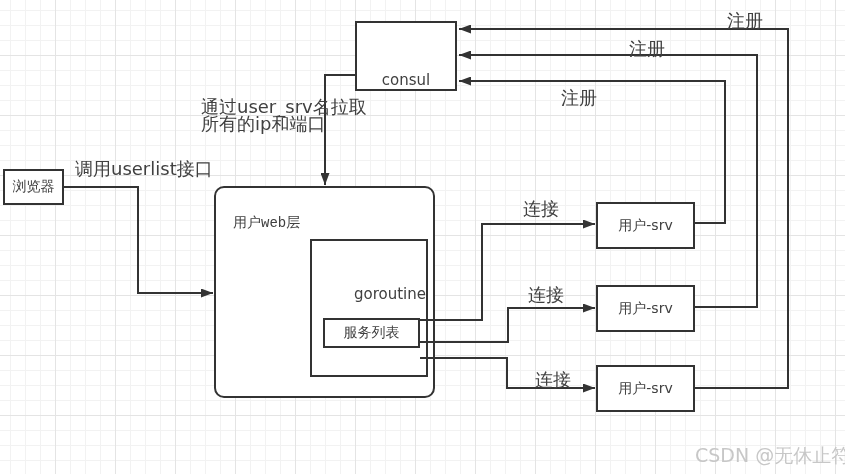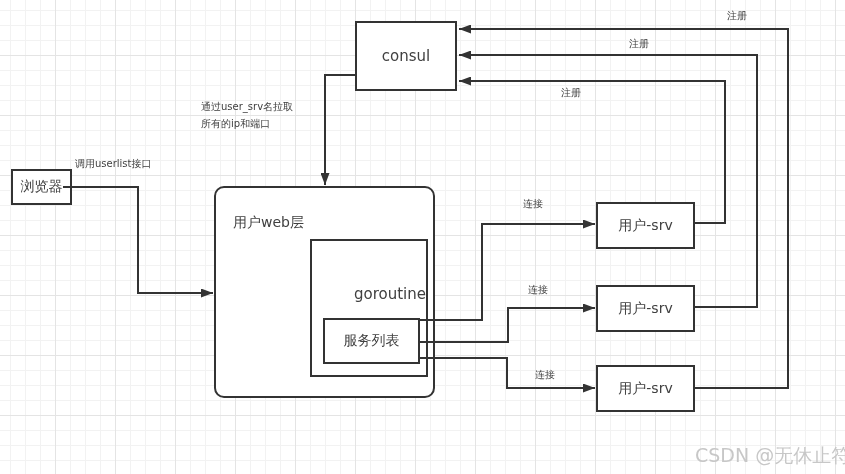--- a/index.html
+++ b/index.html
@@ -26,33 +26,33 @@
     background: #ffffff;
     border: 2px solid #333333;
     color: #404040;
     display: flex;
     align-items: center;
     justify-content: center;
     font-size: 14px;
     z-index: 1;
   }
 
-  #node-browser   { left:11px;   top:169px; width:61px;  height:36px; }
-  #node-consul    { left:355px; top:21px;  width:102px; height:70px; font-size:15px; }
+  #node-browser   { left:3px;   top:169px; width:61px;  height:36px; }
+  #node-consul    { left:355px; top:21px;  width:102px; height:70px; font-size:15px;align-items:flex-end; }
   #node-web       { left:214px; top:186px; width:221px; height:212px; border-radius:10px; }
   #node-goroutine { left:310px; top:239px; width:118px; height:138px; font-size:15px; }
-  #node-servicelist { left:323px; top:318px; width:97px; height:46px; z-index:2; }
+  #node-servicelist { left:323px; top:318px; width:97px; height:30px; z-index:2; }
   #node-srv1 { left:596px; top:202px; width:99px; height:47px; }
   #node-srv2 { left:596px; top:285px; width:99px; height:47px; }
   #node-srv3 { left:596px; top:365px; width:99px; height:47px; }
 
   .node-label-topleft {
     position: absolute;
     left: 17px; top: 26px;
-    font-size: 14px; color: #404040;
+    font-size: 14px; color: #404040; font-family: Liberation Mono, monospace;
   }
   .node-label-upper {
     position: absolute;
     left: 0; right: 0; top: 44px;
     text-align: right;
     font-size: 15px; color: #404040;
   }
 
   svg.edges {
     position: absolute;
@@ -62,21 +62,21 @@
     pointer-events: none;
   }
   svg.edges polyline {
     fill: none;
     stroke: #333333;
     stroke-width: 2;
   }
 
   .edge-label {
     position: absolute;
-    font-size: 10px;
+    font-size: 18px;
     color: #404040;
     white-space: nowrap;
     z-index: 4;
   }
   #label-call     { left:75px;  top:157px; }
   #label-pull     { left:201px; top:98px;  line-height:17px; }
   #label-reg1     { left:727px; top:9px;   }
   #label-reg2     { left:629px; top:37px;  }
   #label-reg3     { left:561px; top:86px;  }
   #label-conn1    { left:523px; top:197px; }

